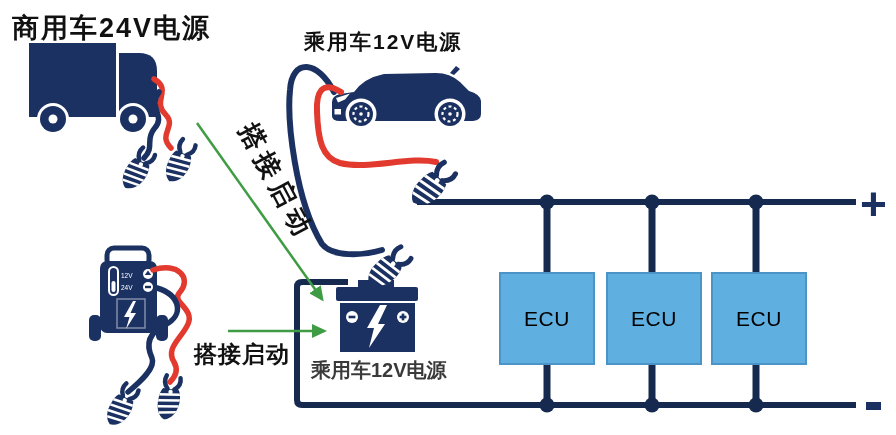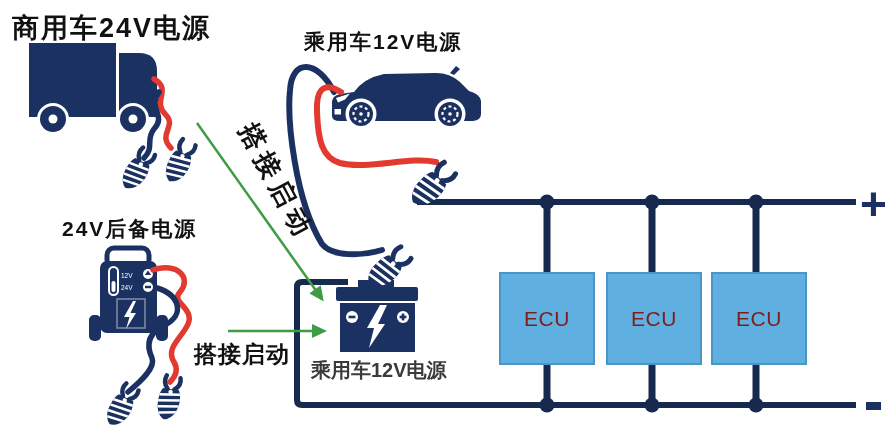--- a/index.html
+++ b/index.html
@@ -11,21 +11,21 @@
   .t-car{left:304px;top:28px;font-size:21px;letter-spacing:2px;}
   .t-backup{left:62px;top:215px;font-size:21px;letter-spacing:2px;}
   .t-jump-h{left:194px;top:339px;font-size:23px;letter-spacing:1px;}
   .t-jump-d{left:262px;top:117px;font-size:26px;letter-spacing:6px;
             transform:rotate(62deg);transform-origin:0 0;}
   .t-batt{left:311px;top:357px;font-size:20px;font-weight:600;color:#3a3a3a;letter-spacing:0px;}
   .t-plus{left:860px;top:181px;font-size:46px;color:var(--navy);line-height:1;}
   .t-minus{left:866px;top:402px;width:15px;height:8px;background:var(--navy);
            color:transparent;overflow:hidden;font-size:8px;line-height:8px;}
   .ecu{position:absolute;top:272px;width:96px;height:93px;background:var(--ecu);
-       border:2px solid var(--ecub);box-sizing:border-box;color:#7f1d1d;font-size:21px;
+       border:2px solid var(--ecub);box-sizing:border-box;color:#000000;font-size:21px;
        display:flex;align-items:center;justify-content:center;letter-spacing:0.5px;}
   .ecu1{left:499px;} .ecu2{left:606px;} .ecu3{left:711px;}
 </style>
 </head>
 <body>
 
 <div id="stage">
 <svg width="896" height="435" viewBox="0 0 896 435">
   <defs>
     <marker id="ah" markerUnits="userSpaceOnUse" markerWidth="18" markerHeight="14" refX="12" refY="7" orient="auto">
@@ -141,21 +141,20 @@
   </g>
 
   <g stroke="var(--green)" stroke-width="2.5">
     <line x1="197" y1="123" x2="322" y2="299" marker-end="url(#ah)"></line>
     <line x1="228" y1="331" x2="324" y2="331" marker-end="url(#ah)"></line>
   </g>
 </svg>
 
   <div class="lbl t-truck">商用车24V电源</div>
   <div class="lbl t-car">乘用车12V电源</div>
-  <div class="lbl t-backup">24V后备电源</div>
   <div class="lbl t-jump-d">搭接启动</div>
   <div class="lbl t-jump-h">搭接启动</div>
   <div class="lbl t-batt">乘用车12V电源</div>
   <div class="lbl t-plus">+</div>
   <div class="lbl t-minus">-</div>
 
   <div class="ecu ecu1">
       <span>ECU</span>
     </div>
   <div class="ecu ecu2">

